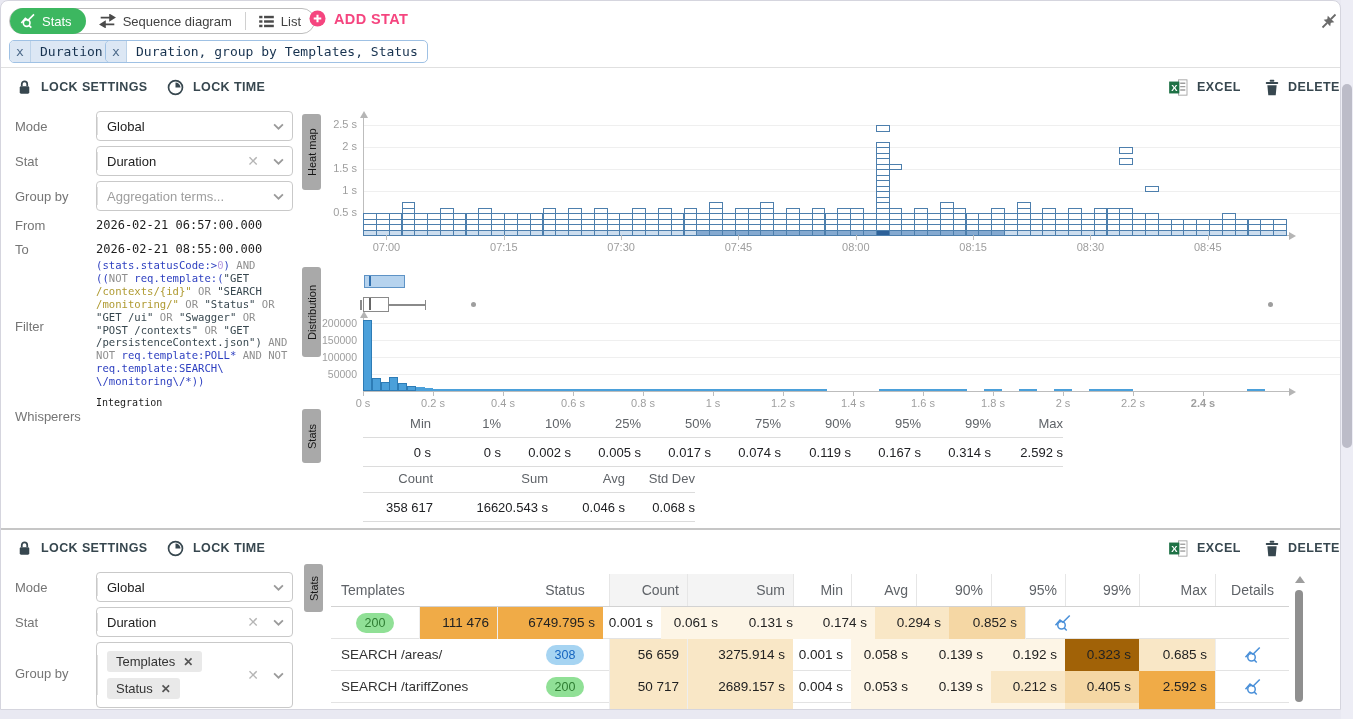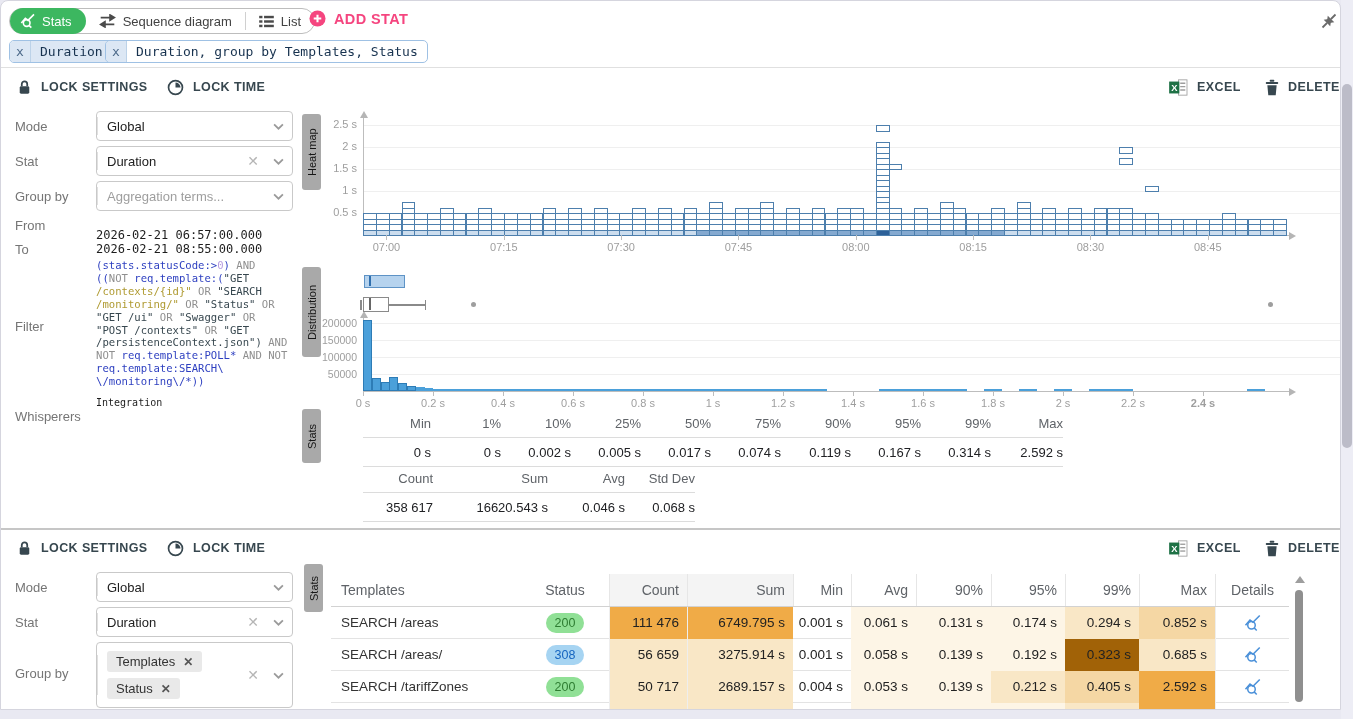--- a/index.html
+++ b/index.html
@@ -223,21 +223,21 @@
     <span class="val ph">Aggregation terms...</span>
     <span class="bar"></span>
     <span class="chev">
         <svg width="11" height="7" viewBox="0 0 10 6" fill="none" stroke="#9a9a9a" stroke-width="1.6">
           <path d="M1 1 L5 5 L9 1"></path>
         </svg>
       </span>
   </div>
 
   <div class="flabel" style="top:217px;">From</div>
-  <div class="fvalue mono" style="top:227px;">2026-02-21 06:57:00.000</div>
+  <div class="fvalue mono" style="top:217px;">2026-02-21 06:57:00.000</div>
   <div class="flabel" style="top:241px;">To</div>
   <div class="fvalue mono" style="top:241px;">2026-02-21 08:55:00.000</div>
 
   <div class="flabel" style="top:318px;">Filter</div>
   <div class="code" id="filter-code"><div><span class="k">(stats.statusCode:&gt;</span><span class="n">0</span><span class="k">)</span><span class="o"> AND</span></div><div><span class="k">((</span><span class="o">NOT</span><span class="k"> req.template:(</span><span class="s">"GET</span></div><div><span class="h">/contexts/{id}"</span><span class="o"> OR </span><span class="s">"SEARCH</span></div><div><span class="h">/monitoring/"</span><span class="o"> OR </span><span class="s">"Status"</span><span class="o"> OR</span></div><div><span class="s">"GET /ui"</span><span class="o"> OR </span><span class="s">"Swagger"</span><span class="o"> OR</span></div><div><span class="s">"POST /contexts"</span><span class="o"> OR </span><span class="s">"GET</span></div><div><span class="s">/persistenceContext.json")</span><span class="o"> AND</span></div><div><span class="o">NOT </span><span class="k">req.template:POLL*</span><span class="o"> AND NOT</span></div><div><span class="k">req.template:SEARCH\</span></div><div><span class="k">\/monitoring\/*))</span></div></div>
 
   <div class="flabel" style="top:408px;">Whisperers</div>
   <div class="fvalue mono" style="top:396px;font-size:10px;">Integration</div>
 
   <div class="vtab" style="left:301px;top:113px;height:76px;">Heat map</div>
@@ -860,21 +860,20 @@
         <div class="gt-cell gt-hd" style="width: 106px; justify-content: flex-end; padding-right: 8px; background: rgb(244, 244, 244); border-left: 1px solid rgb(230, 230, 230);">Sum</div>
         <div class="gt-cell gt-hd" style="width: 58px; justify-content: flex-end; padding-right: 8px; border-left: 1px solid rgb(230, 230, 230);">Min</div>
         <div class="gt-cell gt-hd" style="width: 65px; justify-content: flex-end; padding-right: 8px; border-left: 1px solid rgb(230, 230, 230);">Avg</div>
         <div class="gt-cell gt-hd" style="width: 75px; justify-content: flex-end; padding-right: 8px; border-left: 1px solid rgb(230, 230, 230);">90%</div>
         <div class="gt-cell gt-hd" style="width: 74px; justify-content: flex-end; padding-right: 8px; border-left: 1px solid rgb(230, 230, 230);">95%</div>
         <div class="gt-cell gt-hd" style="width: 74px; justify-content: flex-end; padding-right: 8px; border-left: 1px solid rgb(230, 230, 230);">99%</div>
         <div class="gt-cell gt-hd" style="width: 76px; justify-content: flex-end; padding-right: 8px; border-left: 1px solid rgb(230, 230, 230);">Max</div>
         <div class="gt-cell gt-hd" style="width: 74px; justify-content: center; border-left: 1px solid rgb(230, 230, 230);">Details</div>
       </div>
       <div class="gt-row" style="top: 33px;">
-        <div class="gt-cell" style="width: 190px; padding-left: 10px; color: rgb(51, 51, 51);">SEARCH /areas</div>
         <div class="gt-cell" style="width: 88px; justify-content: center;">
           <div class="pill" style="background: rgb(144, 224, 150); color: rgb(46, 125, 50);">200</div>
         </div>
         <div class="gt-cell" style="width: 78px; justify-content: flex-end; padding-right: 8px; color: rgb(34, 34, 34); background: rgb(240, 171, 71); border-left: 1px solid rgb(238, 238, 238);">111 476</div>
         <div class="gt-cell" style="width: 106px; justify-content: flex-end; padding-right: 8px; color: rgb(34, 34, 34); background: rgb(240, 171, 71); border-left: 1px solid rgb(238, 238, 238);">6749.795 s</div>
         <div class="gt-cell" style="width: 58px; justify-content: flex-end; padding-right: 8px; color: rgb(34, 34, 34);">0.001 s</div>
         <div class="gt-cell" style="width: 65px; justify-content: flex-end; padding-right: 8px; color: rgb(34, 34, 34); background: rgb(253, 245, 230);">0.061 s</div>
         <div class="gt-cell" style="width: 75px; justify-content: flex-end; padding-right: 8px; color: rgb(34, 34, 34); background: rgb(253, 245, 230);">0.131 s</div>
         <div class="gt-cell" style="width: 74px; justify-content: flex-end; padding-right: 8px; color: rgb(34, 34, 34); background: rgb(253, 245, 230);">0.174 s</div>
         <div class="gt-cell" style="width: 74px; justify-content: flex-end; padding-right: 8px; color: rgb(34, 34, 34); background: rgb(249, 231, 198);">0.294 s</div>

